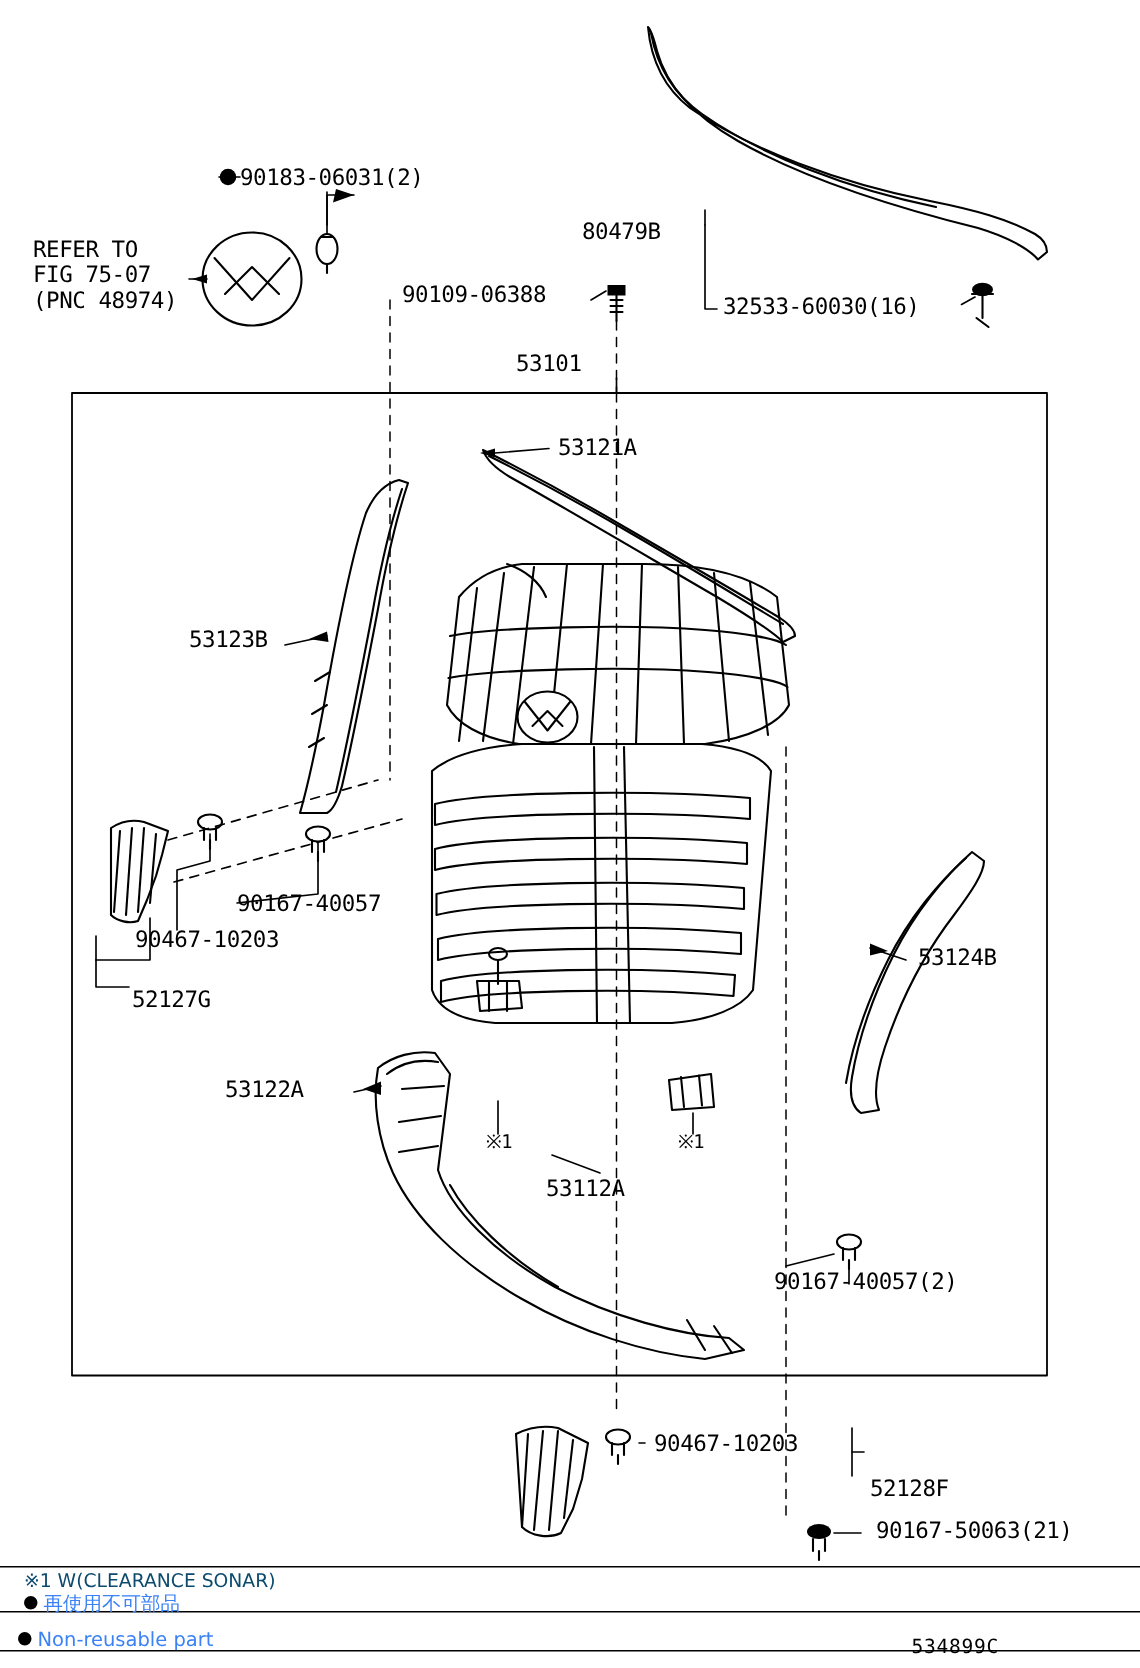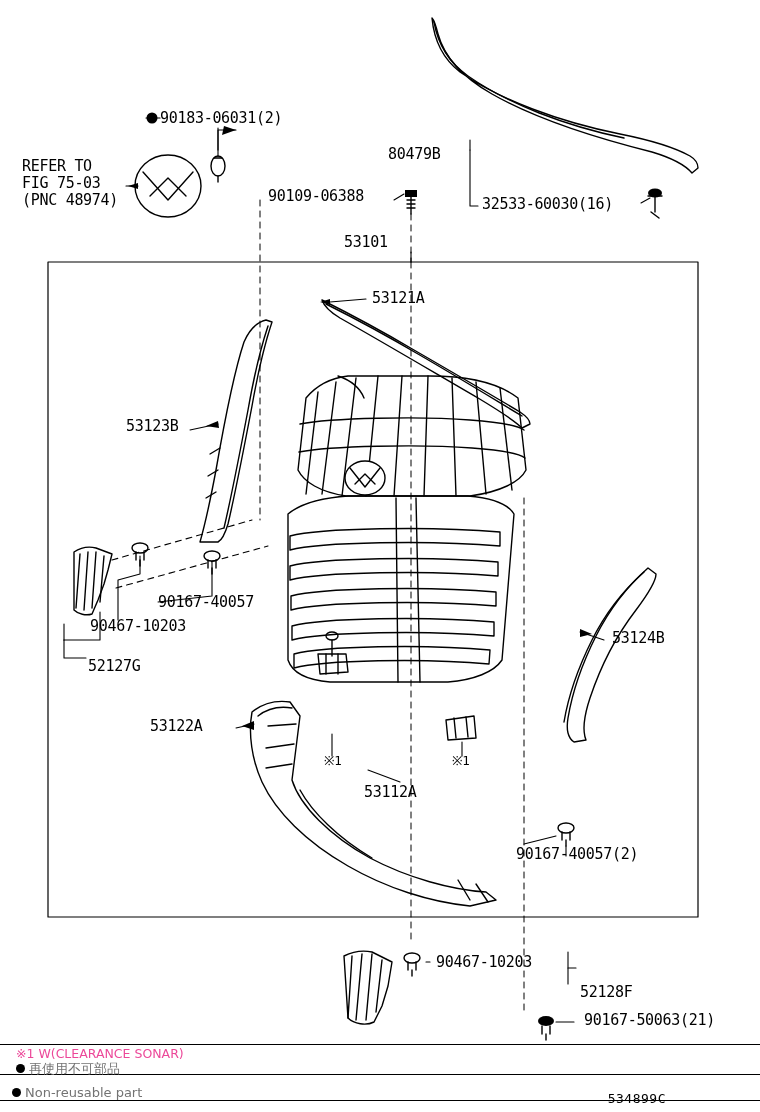--- a/index.html
+++ b/index.html
@@ -36,28 +36,28 @@
     color: #000;
     line-height: 17px;
   }
   .lbl.small {
     font-size: 12.5px;
   }
   .footer-note {
     position: absolute;
     font-family: "DejaVu Sans", sans-serif;
     font-size: 12.5px;
-    color: #ec4899;
+    color: #0c4a6e;
     white-space: pre;
   }
   .footer-jp {
     position: absolute;
     font-family: "DejaVu Sans", sans-serif;
     font-size: 13px;
-    color: #737373;
+    color: #3b82f6;
     white-space: pre;
   }
   .dot-bullet {
     display: inline-block;
     width: 9px; height: 9px;
     border-radius: 50%;
     background: #000;
     margin-right: 4px;
     vertical-align: middle;
   }
@@ -303,21 +303,21 @@
         <polygon points="254,721 242,726 254,730"></polygon>
         <polygon points="580,629 592,634 580,637"></polygon>
       </g>
 
     </g>
   </svg>
 
   <div class="lbl" style="left:160px; top:110px;">90183-06031(2)</div>
 
   <div class="lbl" style="left:22px; top:158px;">REFER TO</div>
-  <div class="lbl" style="left:22px; top:175px;">FIG 75-03</div>
+  <div class="lbl" style="left:22px; top:175px;">FIG 75-07</div>
   <div class="lbl" style="left:22px; top:192px;">(PNC 48974)</div>
 
   <div class="lbl" style="left:268px; top:188px;">90109-06388</div>
 
   <div class="lbl" style="left:388px; top:146px;">80479B</div>
 
   <div class="lbl" style="left:482px; top:196px;">32533-60030(16)</div>
 
   <div class="lbl" style="left:344px; top:234px;">53101</div>
 

